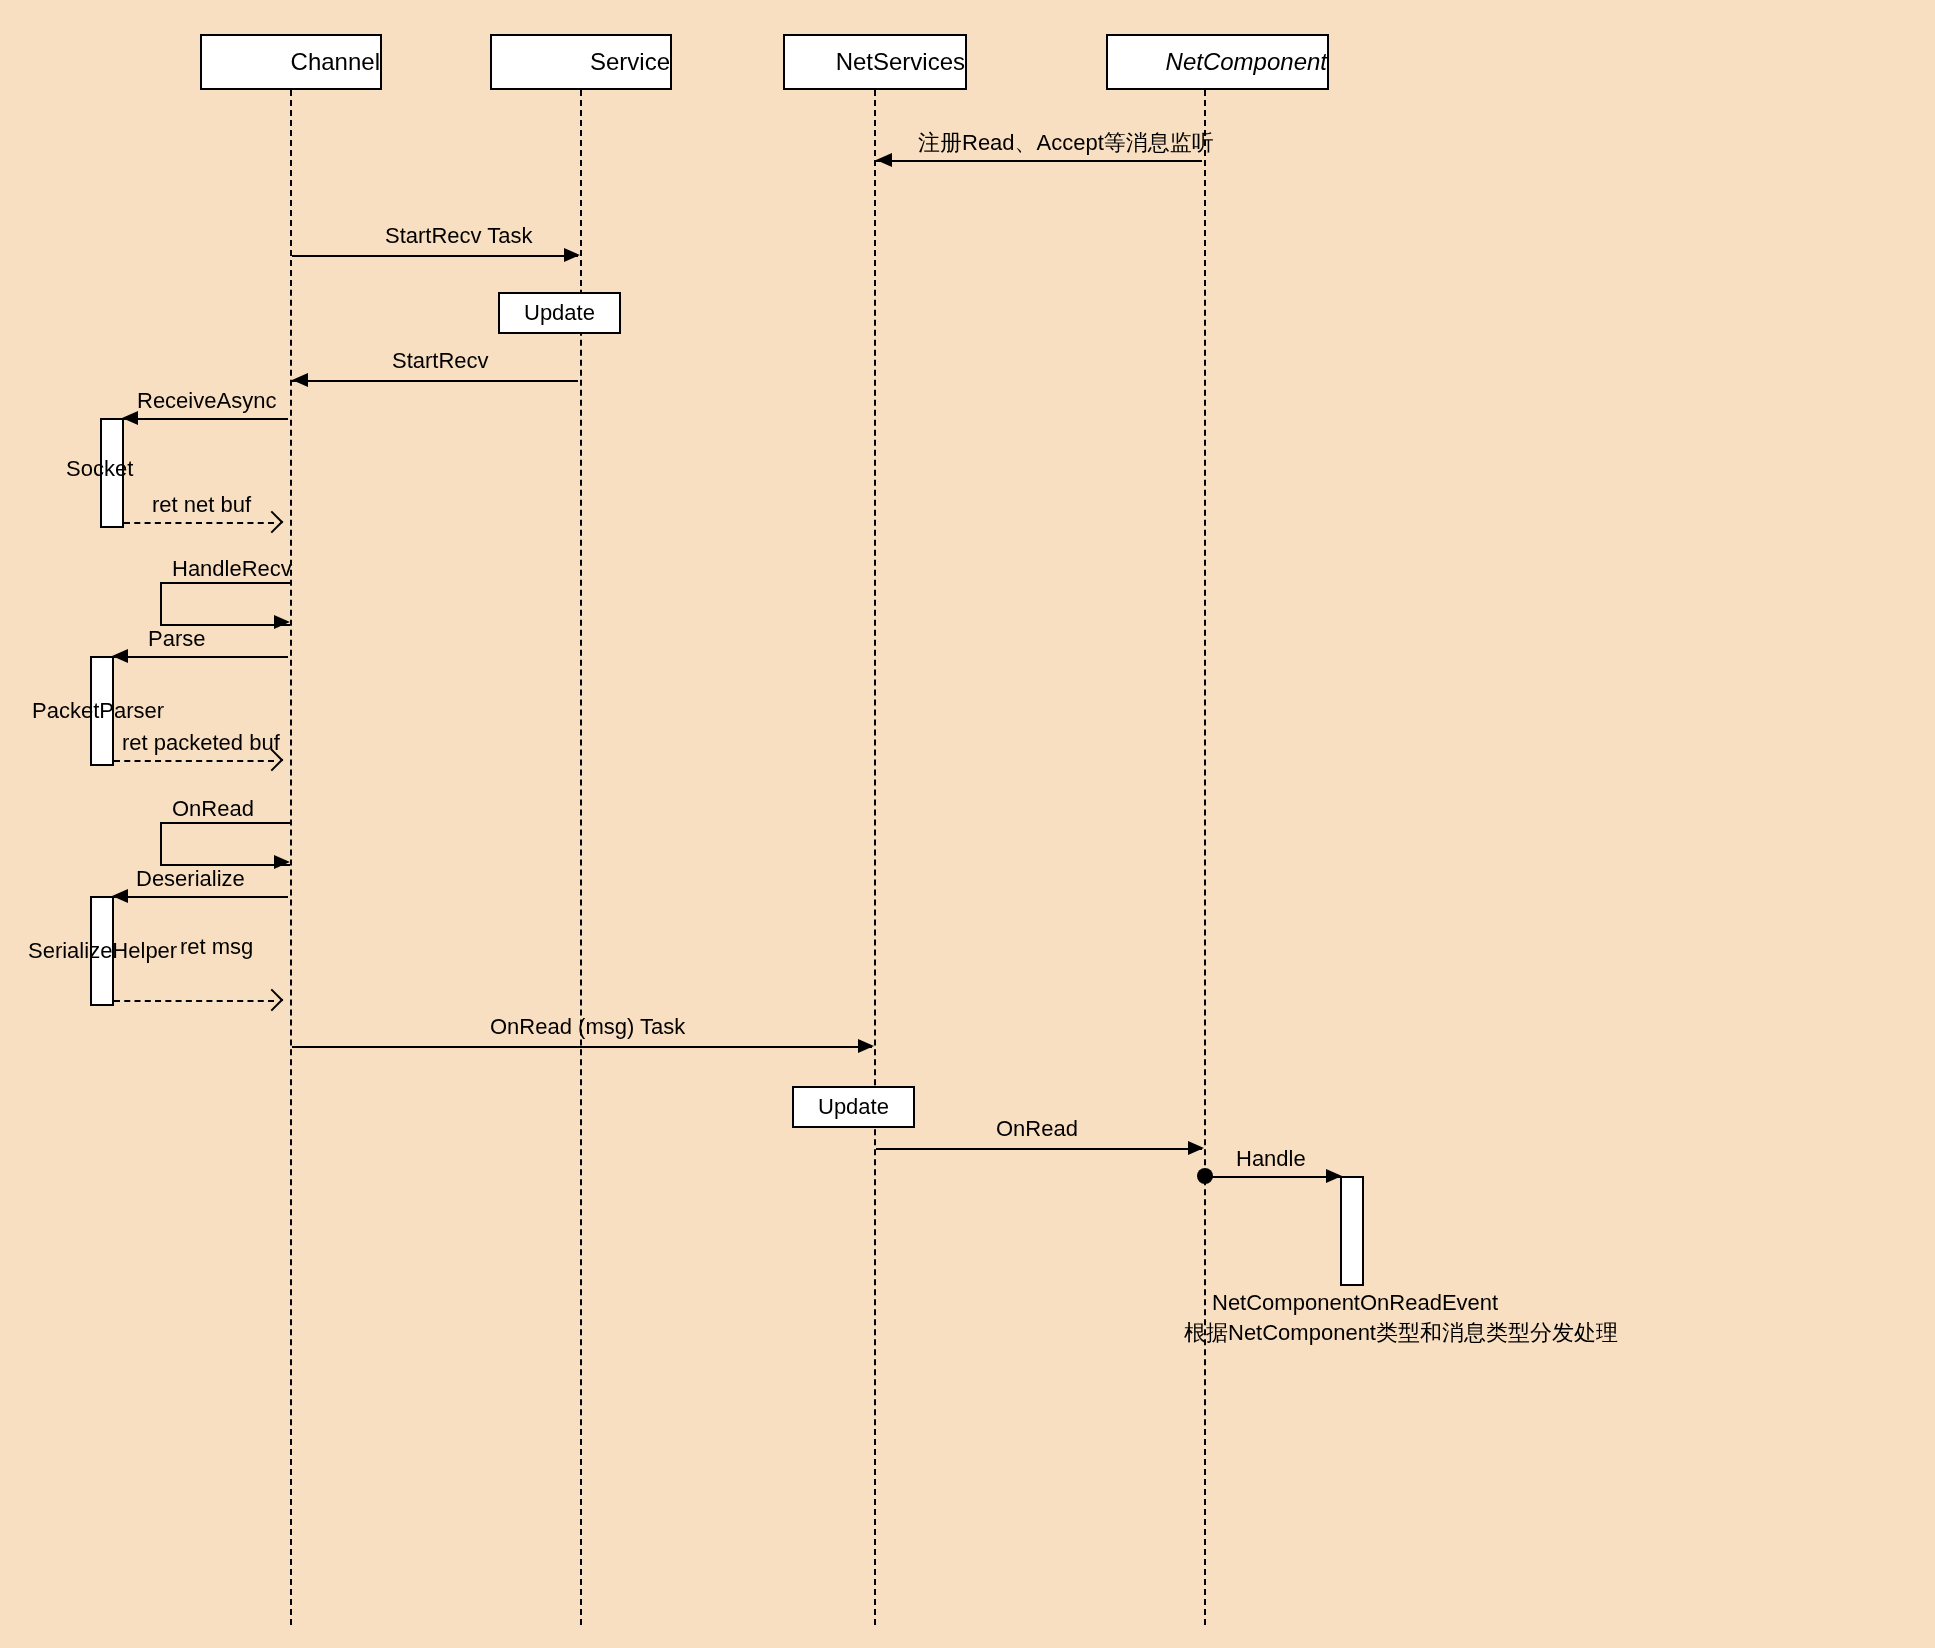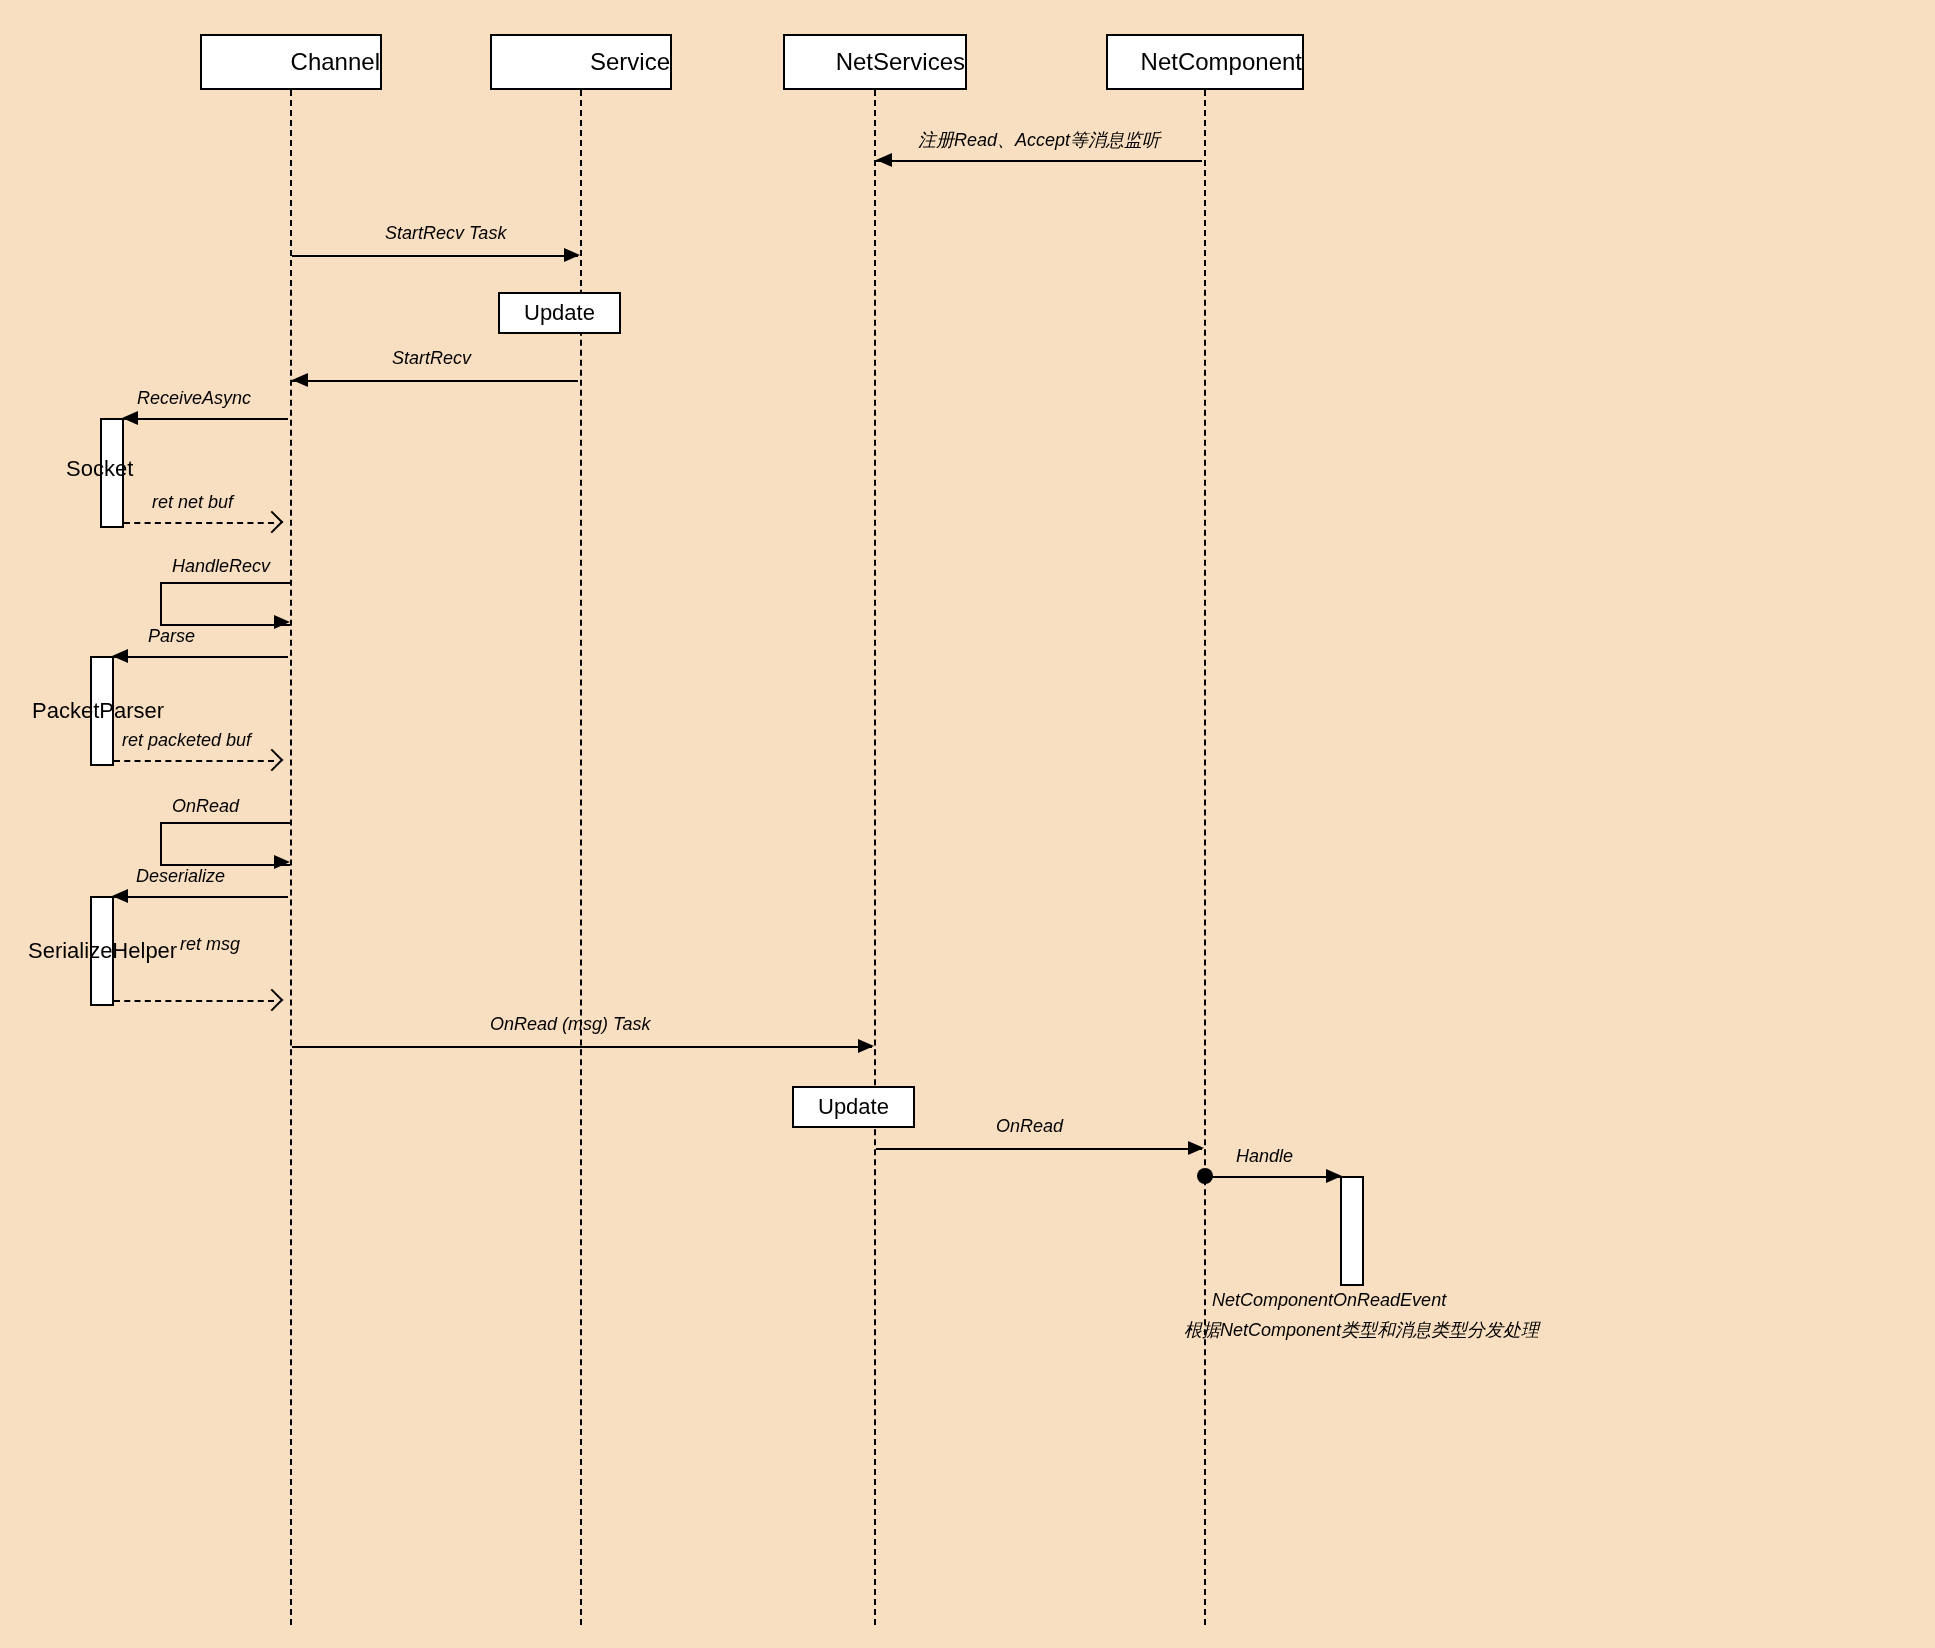--- a/index.html
+++ b/index.html
@@ -61,24 +61,23 @@
     position: absolute;
     width: 16px;
     height: 16px;
     border-top: 2px solid #000;
     border-right: 2px solid #000;
     transform: rotate(45deg);
     box-sizing: border-box;
   }
   .label {
     position: absolute;
-    font-size: 18px;
+    font-size: 22px;
     color: #000;
     white-space: nowrap;
-    font-style: italic;
   }
   .note-box {
     position: absolute;
     background: #ffffff;
     border: 2px solid #000;
     font-size: 22px;
     padding: 6px 24px;
     box-sizing: border-box;
   }
   .side-label {
@@ -99,21 +98,21 @@
 
 <div class="lifeline-box" style="left:200px; top:34px; width:182px;">
   <span>Channel</span>
 </div>
 <div class="lifeline-box" style="left:490px; top:34px; width:182px;">
   <span>Service</span>
 </div>
 <div class="lifeline-box" style="left:783px; top:34px; width:184px;">
   <span>NetServices</span>
 </div>
-<div class="lifeline-box" style="left:1106px; top:34px; width:198px;">
+<div class="lifeline-box" style="left:1106px; top:34px; width:223px;font-style:italic;">
   <span>NetComponent</span>
 </div>
 
 <div class="lifeline" style="left:290px; top:90px; height:1535px;"></div>
 <div class="lifeline" style="left:580px; top:90px; height:1535px;"></div>
 <div class="lifeline" style="left:874px; top:90px; height:1535px;"></div>
 <div class="lifeline" style="left:1204px; top:90px; height:1535px;"></div>
 
 <div class="arrow" style="left:876px; top:160px; width:326px;"></div>
 <div class="arrowhead-left" style="left:876px; top:153px;"></div>

